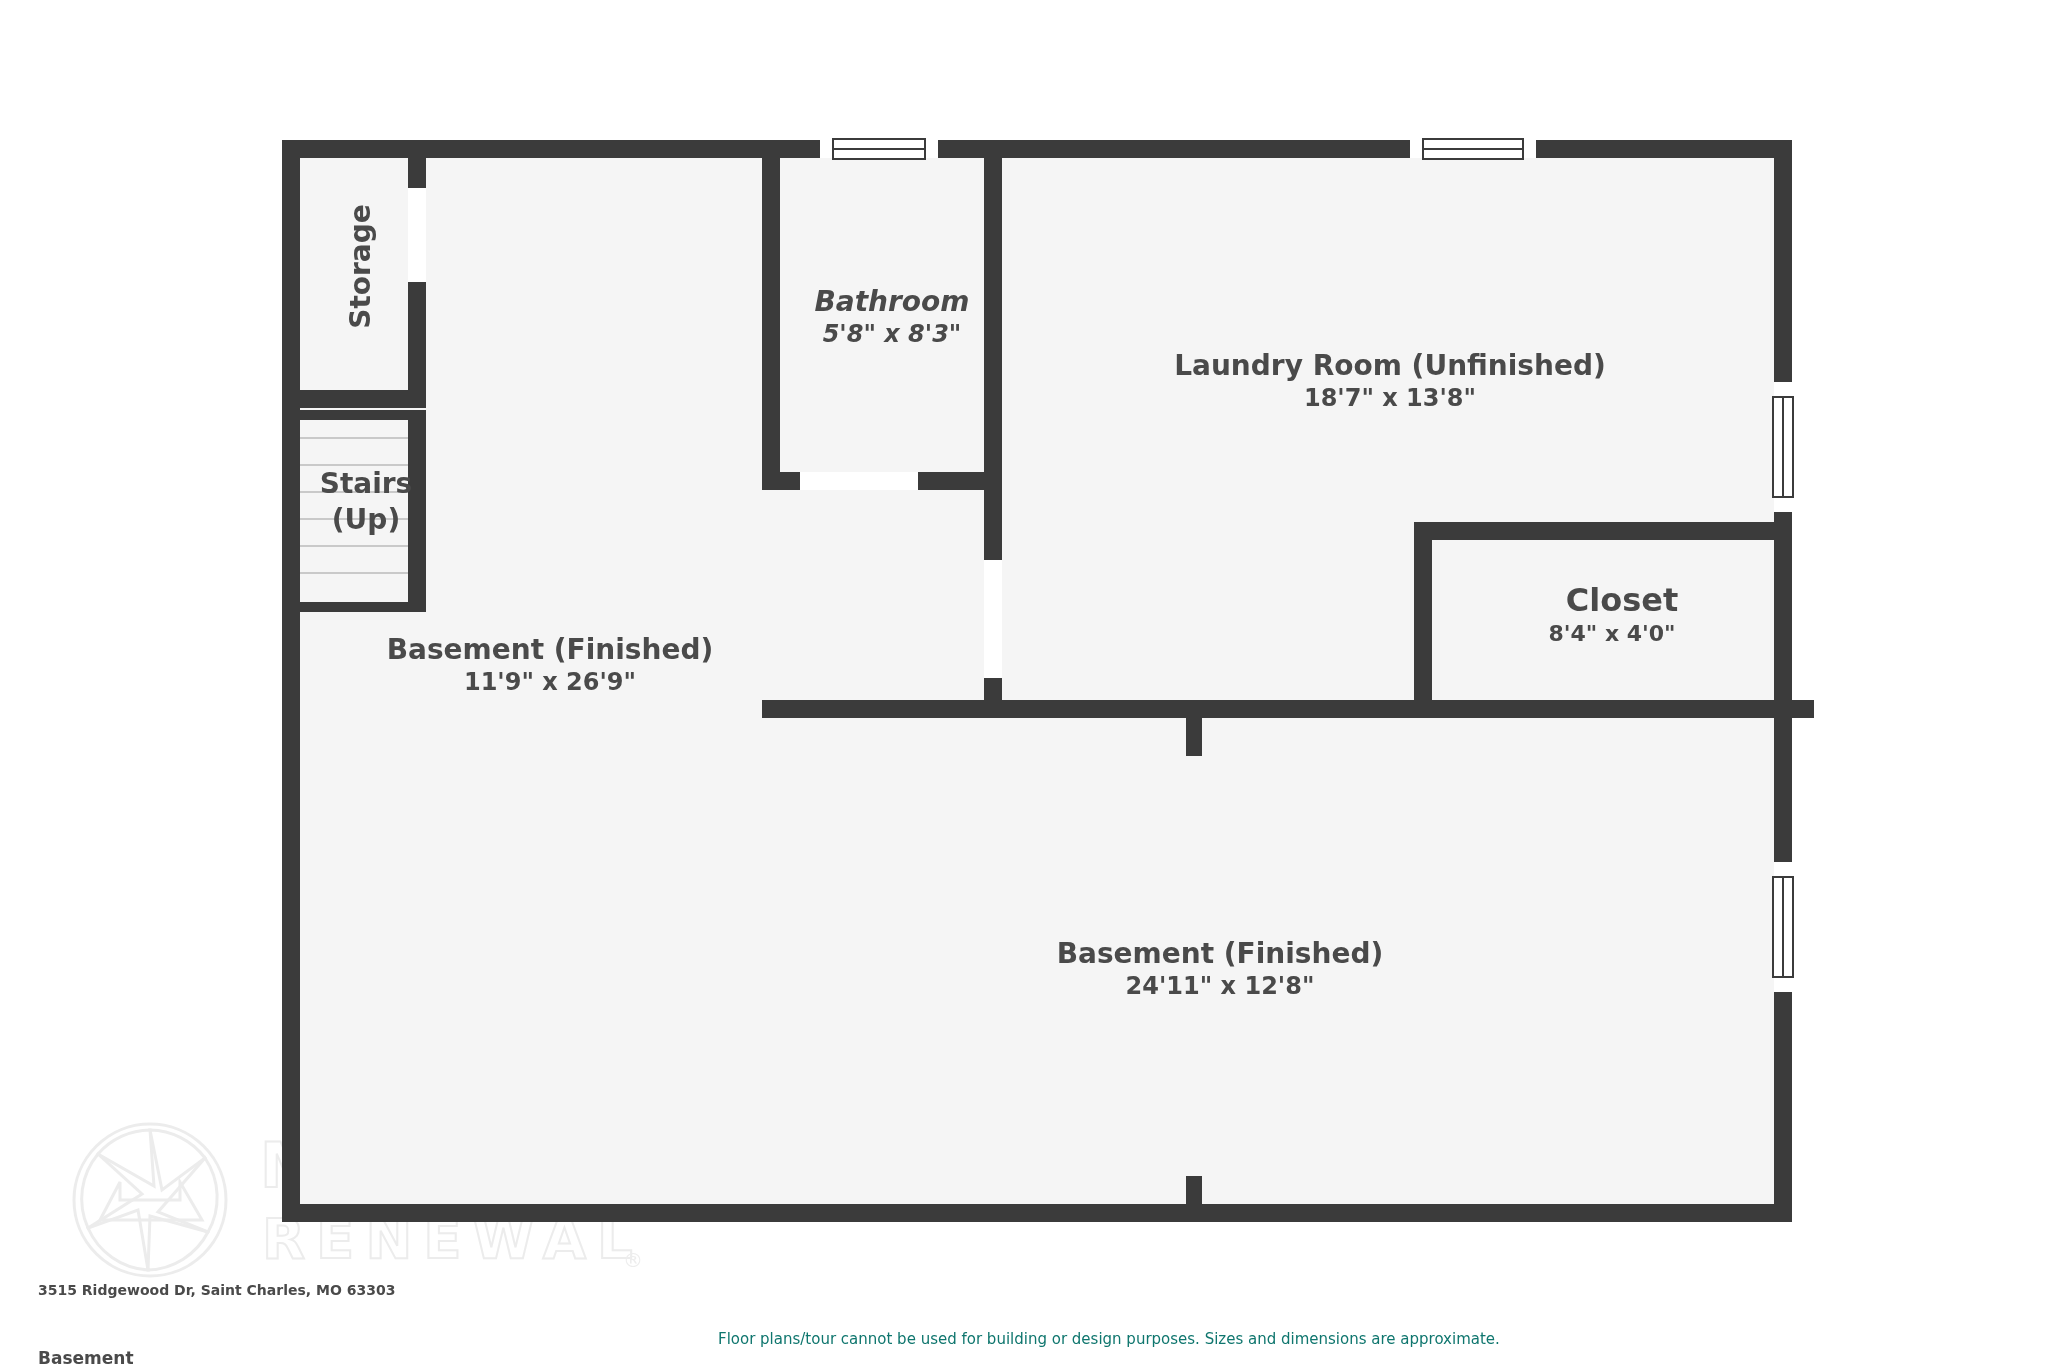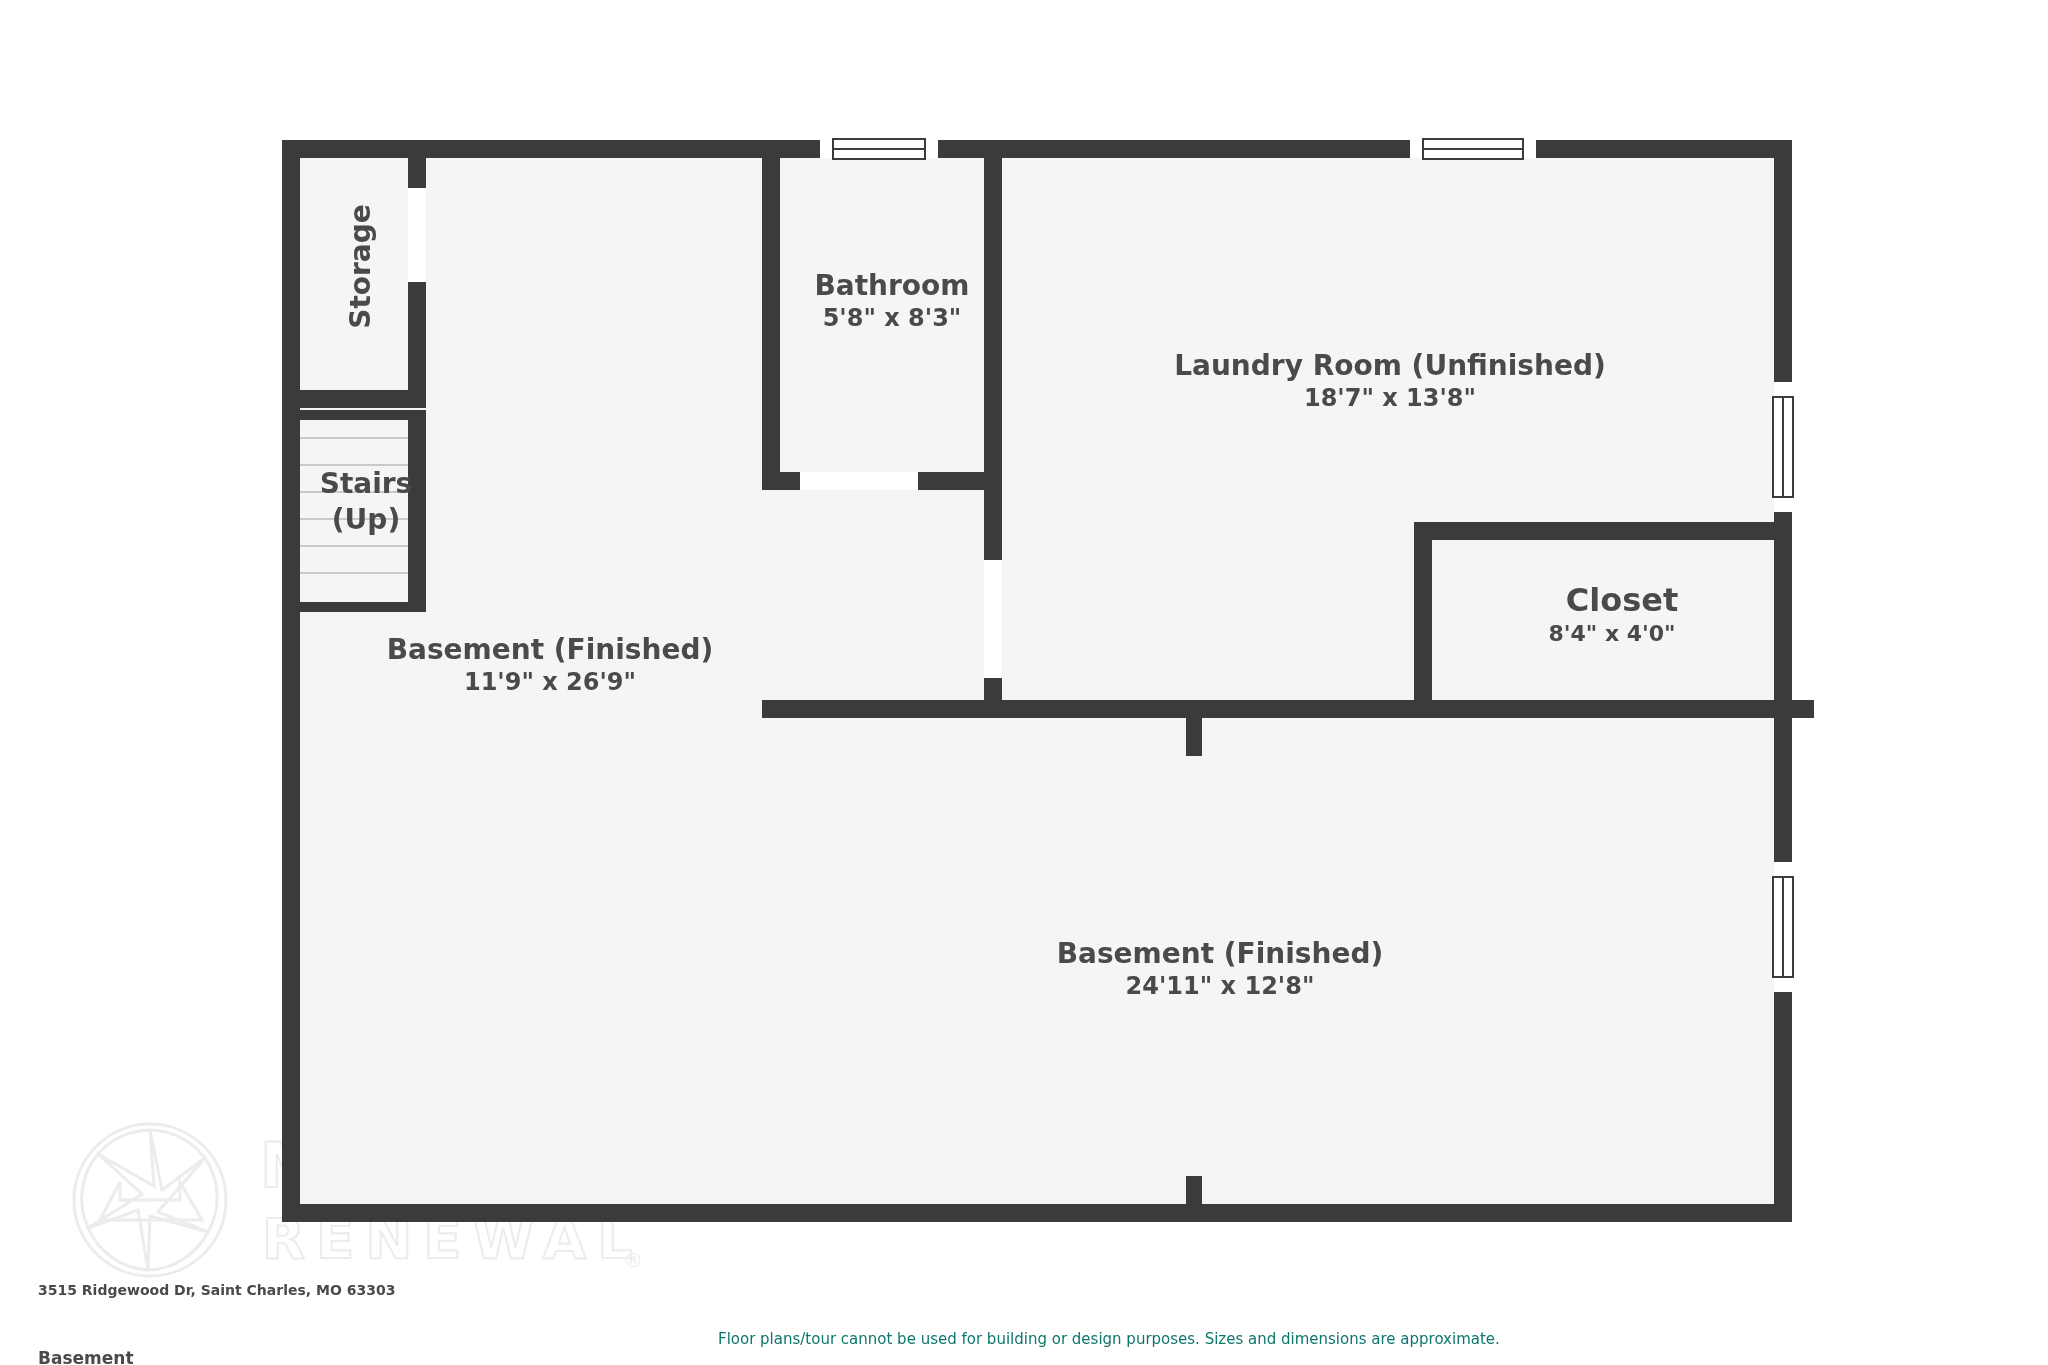--- a/index.html
+++ b/index.html
@@ -135,21 +135,21 @@
   <div class="tread" style="left:300px;top:572px;width:108px;"></div>
   <div class="stairs-label" style="left:282px;top:466px;width:168px;">
     <div>Stairs</div>
     <div>(Up)</div>
   </div>
 
   <div class="wall" style="left:762px;top:140px;width:18px;height:340px;"></div>
   <div class="wall" style="left:984px;top:140px;width:18px;height:340px;"></div>
   <div class="wall" style="left:762px;top:472px;width:240px;height:18px;"></div>
   <div class="opening" style="left:800px;top:472px;width:118px;height:18px;"></div>
-  <div class="room-label" style="left:762px;top:268px;width:260px;">
+  <div class="room-label" style="left:762px;top:284px;width:260px;font-style:italic;">
     <div class="name">Bathroom</div>
     <div class="dims">5'8" x 8'3"</div>
   </div>
 
   <div class="wall" style="left:984px;top:140px;width:18px;height:560px;"></div>
   <div class="opening" style="left:984px;top:560px;width:18px;height:118px;"></div>
   <div class="room-label" style="left:1040px;top:348px;width:700px;">
     <div class="name">Laundry Room (Unfinished)</div>
     <div class="dims">18'7" x 13'8"</div>
   </div>

